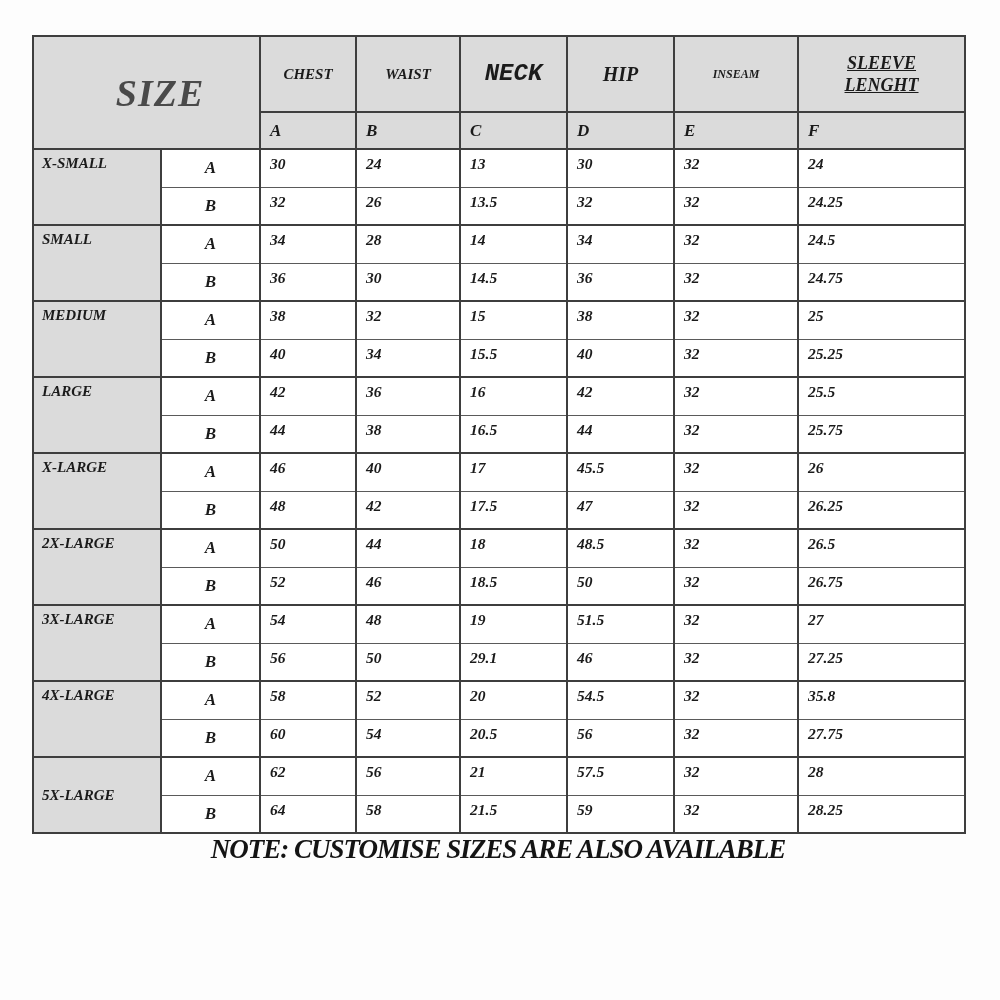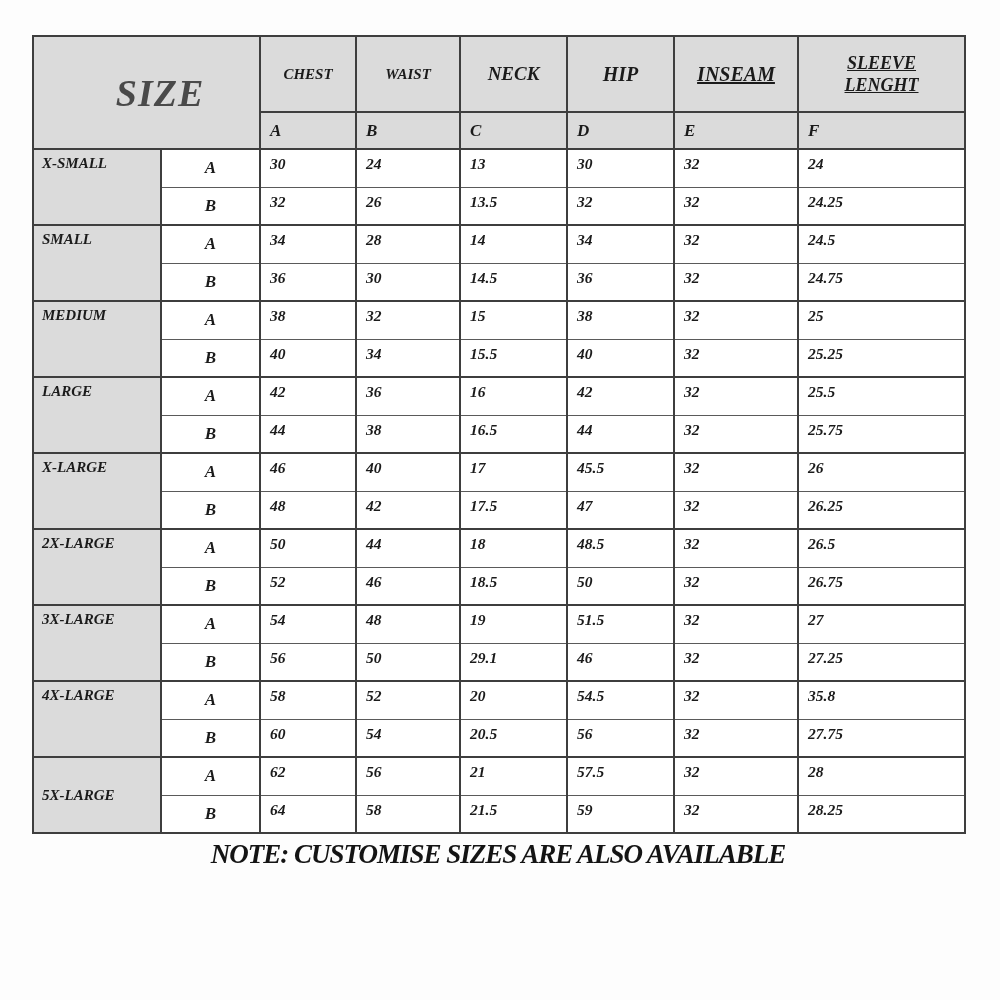--- a/index.html
+++ b/index.html
@@ -40,23 +40,23 @@
     font-size: 38px;
     letter-spacing: 1px;
     color: #4a4a4a;
     text-align: center;
     vertical-align: middle;
     padding-left: 28px;
   }
   .hdr { text-align: center; vertical-align: middle; line-height: 1.25; }
   .hdr .hdr-inner { max-width: 100px; margin: 0 auto; }
   .hdr.c0, .hdr.c1 { font-size: 15px; }
-  .hdr.c2 { font-size: 19px; }
+  .hdr.c2 { font-size: 24px; font-family: Liberation Mono, monospace; }
   .hdr.c3 { font-size: 20px; margin-top: 48px; }
-  .hdr.c4 { font-size: 20px; text-decoration: underline; }
+  .hdr.c4 { font-size: 12px; }
   .hdr.c5 { font-size: 18px; text-decoration: underline; }
 
   .letter-hdr {
     text-align: left;
     vertical-align: middle;
     padding-left: 9px;
     font-size: 17px;
   }
   .group-label {
     background: #dbdbdb;
@@ -82,21 +82,20 @@
     padding: 5px 0 0 9px;
     font-size: 15.5px;
     background: #ffffff;
   }
   
   tbody tr.row-a td { border-bottom: 1px solid #5a5a5a; }
   tbody tr.row-b td { border-top: 1px solid #5a5a5a; }
 
   .note {
     width: 932px;
-    margin-top: 5px;
     text-align: center;
     font-style: italic;
     font-weight: bold;
     font-size: 27px;
     letter-spacing: -1px;
     color: #141414;
   }
 </style>
 </head>
 <body>

